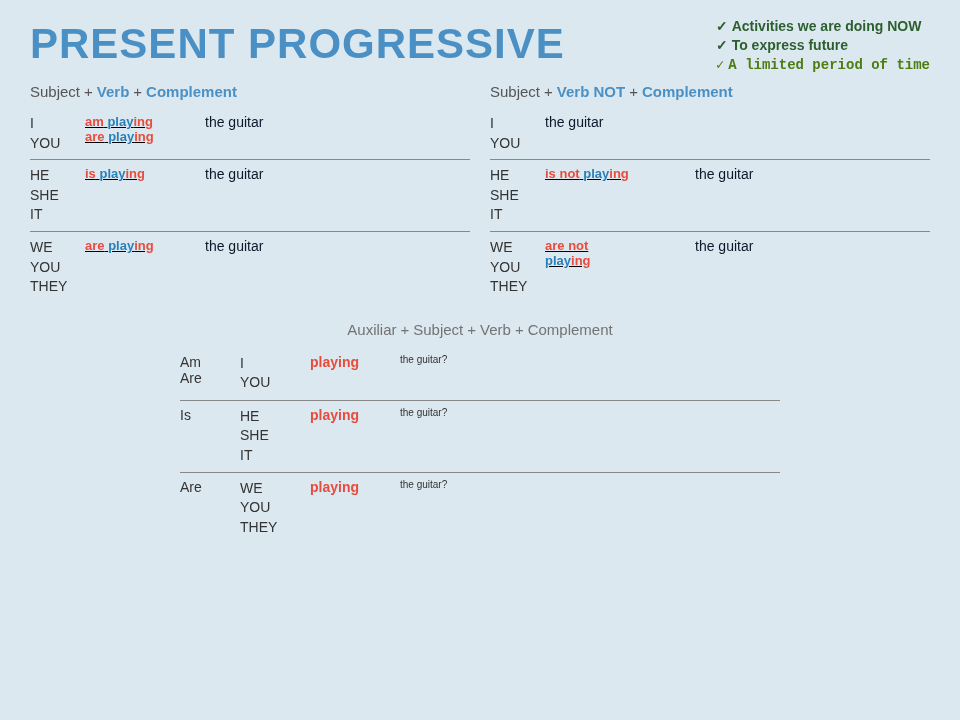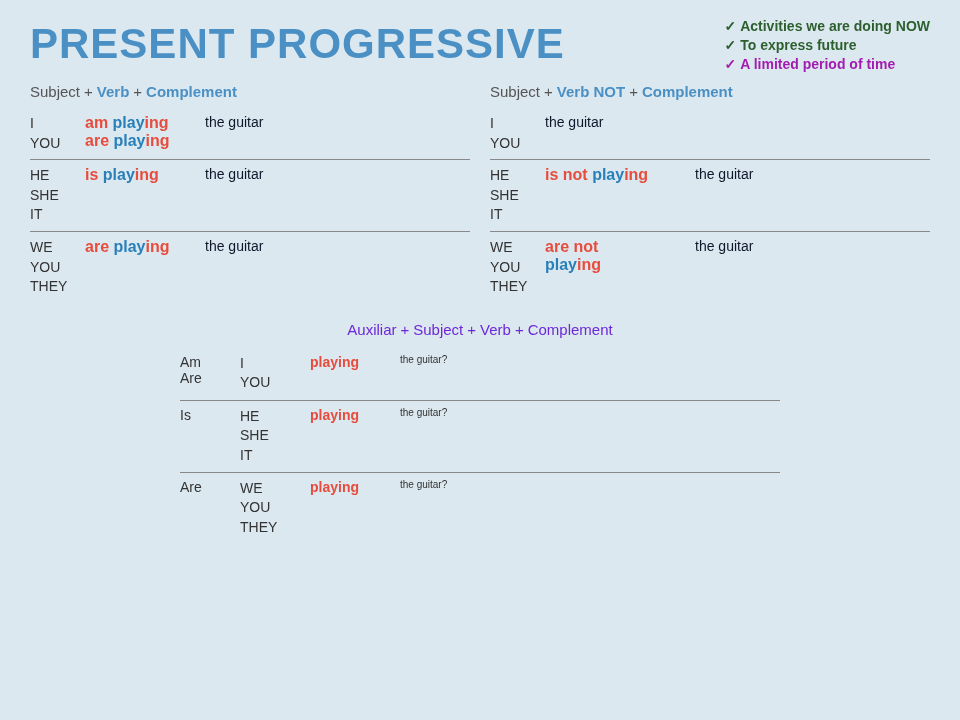--- a/index.html
+++ b/index.html
@@ -33,21 +33,22 @@
       color: #2c5f2e;
     }
     .bullet-list div {
       margin-bottom: 3px;
     }
     .bullet-list div::before {
       content: '✓';
       margin-right: 4px;
     }
     .bullet-list div.highlighted {
-      color: #a21caf;
+      color: #4d7c0f;
+      font-family: Liberation Mono, monospace;
     }
     
     .main-grid {
       display: flex;
       gap: 20px;
       margin-top: 10px;
     }
     .section {
       flex: 1;
     }
@@ -86,42 +87,43 @@
     }
     .subjects {
       width: 55px;
       font-size: 14px;
       color: #333;
       line-height: 1.4;
       flex-shrink: 0;
     }
     .verb-part {
       width: 120px;
-      font-size: 16px;
-      flex-shrink: 0;
+      font-size: 13px;
+      flex-shrink: 0;
+      text-decoration: underline;
     }
     .verb-red {
       color: #e74c3c;
       font-weight: bold;
     }
     .verb-blue {
       color: #2980b9;
       font-weight: bold;
     }
     .complement-part {
       font-size: 14px;
       color: #0f172a;
     }
     
     .bottom-section {
       margin-top: 18px;
     }
     .bottom-formula-header {
       font-size: 15px;
-      color: #6d28d9;
+      color: #737373;
       text-align: center;
       margin-bottom: 10px;
       display: flex;
       justify-content: center;
       align-items: center;
       gap: 4px;
     }
     .bottom-table {
       margin: 0 auto;
       width: 600px;

